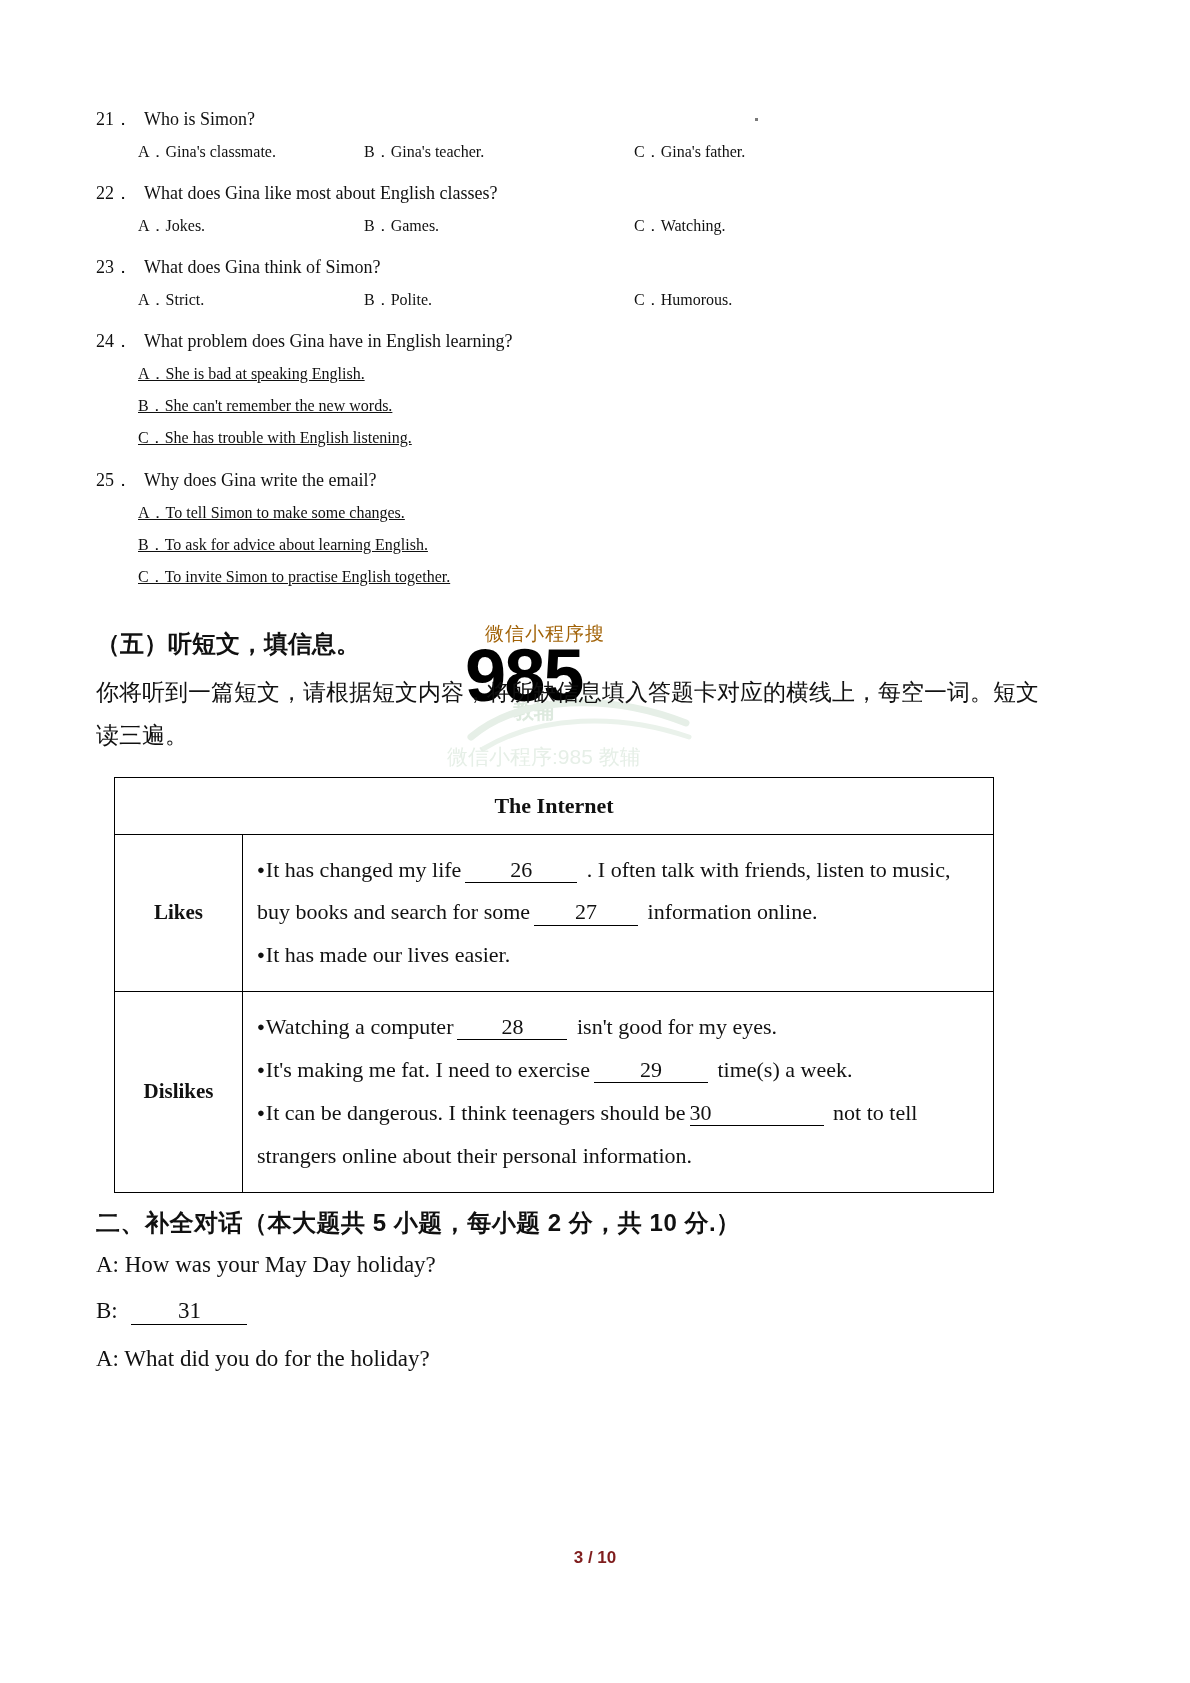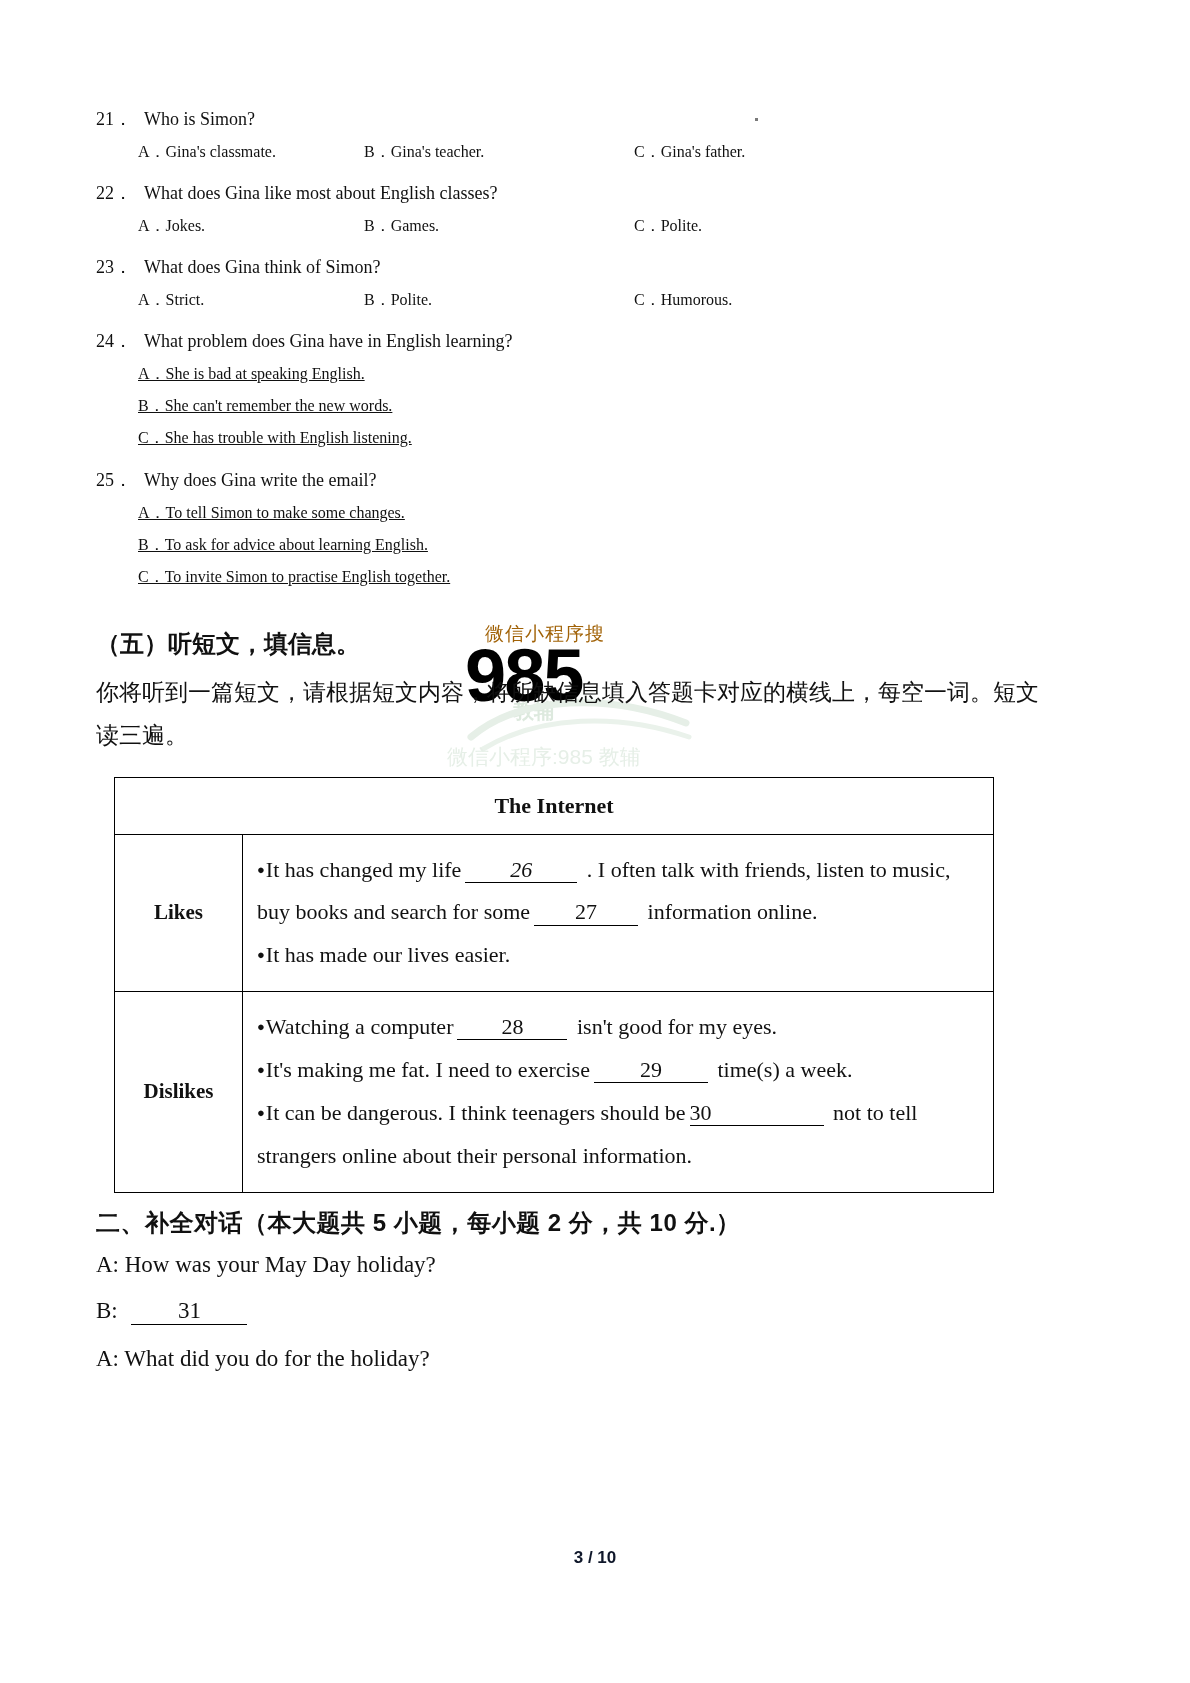--- a/index.html
+++ b/index.html
@@ -170,21 +170,21 @@
 
   
   .blank {
     display: inline-block;
     text-align: center;
     border-bottom: 1.4px solid #000;
     line-height: 1.15;
     margin: 0 4px;
     vertical-align: baseline;
   }
-  .bw-1 { width: 112px; font-style: italic; }
+  .bw-1 { width: 112px; }
   .bw-2 { width: 104px; }
   .bw-3 { width: 110px; }
   .bw-4 { width: 114px; }
   .bw-5 { width: 134px; }
   .bw-6 { width: 116px; font-family: Liberation Serif, serif; }
 
   .sec2-head {
     font-family: "Liberation Sans", "DejaVu Sans", sans-serif;
     font-size: 24px;
     font-weight: bold;
@@ -204,21 +204,21 @@
 
   .footer {
     position: absolute;
     left: 0;
     right: 0;
     top: 1548px;
     text-align: center;
     font-family: "Liberation Sans", "DejaVu Sans", sans-serif;
     font-size: 17px;
     font-weight: bold;
-    color: #0f172a;
+    color: #7f1d1d;
   }
   .tiny-mark {
     position: absolute;
     left: 755px;
     top: 118px;
     width: 3px;
     height: 3px;
     background: #7a7a7a;
   }
 </style>
@@ -239,21 +239,21 @@
     </svg>
     <div class="wm-line">微信小程序:985 教辅</div>
   </div>
 
   <div class="content">
     <div id="questions-host">
         <div class="qline"><span class="qnum">21．</span><span class="qtext">Who is Simon?</span></div>
         <div class="optrow"><span class="opt opt-a">A．Gina's classmate.</span><span class="opt opt-b">B．Gina's teacher.</span><span class="opt opt-c">C．Gina's father.</span></div>
         <div class="spacer-q"></div>
         <div class="qline"><span class="qnum">22．</span><span class="qtext">What does Gina like most about English classes?</span></div>
-        <div class="optrow"><span class="opt opt-a">A．Jokes.</span><span class="opt opt-b">B．Games.</span><span class="opt opt-c">C．Polite.</span></div>
+        <div class="optrow"><span class="opt opt-a">A．Jokes.</span><span class="opt opt-b">B．Games.</span><span class="opt opt-c">C．Watching.</span></div>
         <div class="spacer-q"></div>
         <div class="qline"><span class="qnum">23．</span><span class="qtext">What does Gina think of Simon?</span></div>
         <div class="optrow"><span class="opt opt-a">A．Strict.</span><span class="opt opt-b">B．Polite.</span><span class="opt opt-c">C．Humorous.</span></div>
         <div class="spacer-q"></div>
         <div class="qline"><span class="qnum">24．</span><span class="qtext">What problem does Gina have in English learning?</span></div>
         <div class="optrow stacked">
           <span class="opt opt-full">A．She is bad at speaking English.</span>
         </div>
         <div class="optrow stacked">
           <span class="opt opt-full">B．She can't remember the new words.</span>

